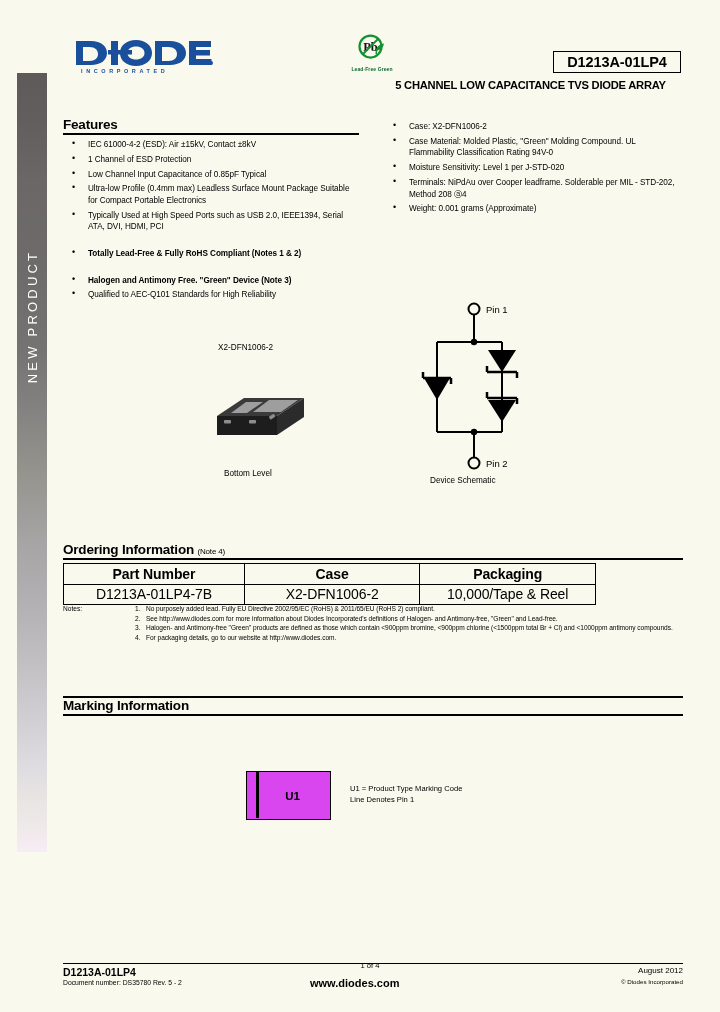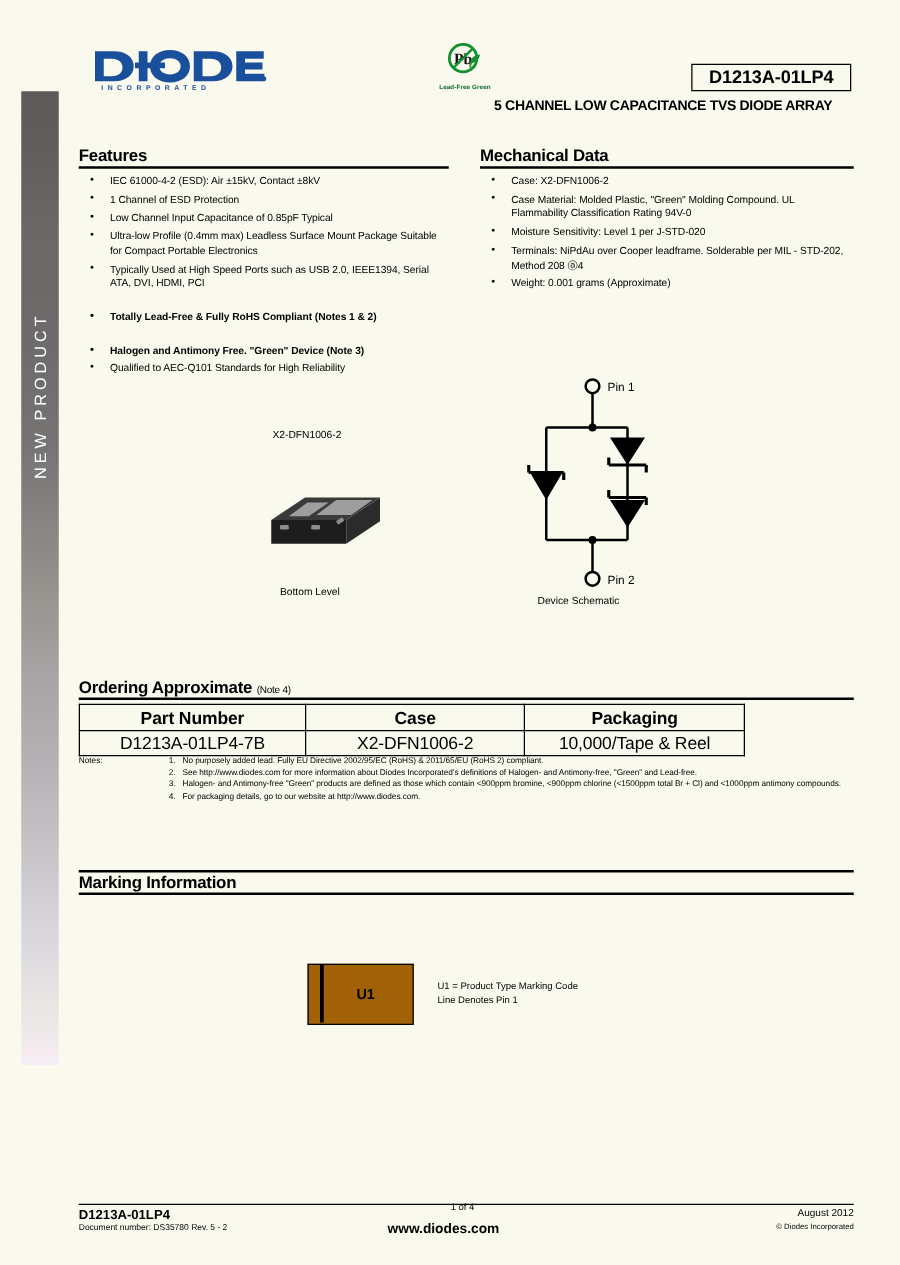--- a/index.html
+++ b/index.html
@@ -231,21 +231,21 @@
   }
   
   #mark-box {
     position: absolute;
     left: 246px;
     top: 771px;
     width: 85px;
     height: 49px;
     border: 1.6px solid #000;
     box-sizing: border-box;
-    background: #a16207;
+    background: #d946ef;
   }
   #mark-pin1line {
     position: absolute;
     left: 9px;
     top: 0px;
     width: 2.6px;
     height: 45.8px;
     background: #000;
   }
   #mark-code {
@@ -375,21 +375,20 @@
       <li>Low Channel Input Capacitance of 0.85pF Typical</li>
       <li>Ultra-low Profile (0.4mm max) Leadless Surface Mount Package Suitable for Compact Portable Electronics</li>
       <li>Typically Used at High Speed Ports such as USB 2.0, IEEE1394, Serial ATA, DVI, HDMI, PCI</li>
       <li class="b">Totally Lead-Free &amp; Fully RoHS Compliant (Notes 1 &amp; 2)</li>
       <li class="b">Halogen and Antimony Free. "Green" Device (Note 3)</li>
       <li>Qualified to AEC-Q101 Standards for High Reliability</li>
     </ul>
   </div>
 
   <div class="sec" style="left:384px; top:117px; width:299px;">
-    <div class="sec-title rule-thick">Mechanical Data</div>
     <ul class="bl">
       <li>Case: X2-DFN1006-2</li>
       <li>Case Material: Molded Plastic, "Green" Molding Compound.  UL Flammability Classification Rating 94V-0</li>
       <li>Moisture Sensitivity: Level 1 per J-STD-020</li>
       <li>Terminals: NiPdAu over Cooper leadframe. Solderable per MIL - STD-202, Method 208   ⓐ4</li>
       <li>Weight: 0.001 grams (Approximate)</li>
     </ul>
   </div>
 
   <div id="pkg-label">X2-DFN1006-2</div>
@@ -458,21 +457,21 @@
       </g>
 
       <text x="74" y="13" font-family="'Liberation Sans',sans-serif" font-size="9.5" fill="#000">Pin 1</text>
       <text x="74" y="167" font-family="'Liberation Sans',sans-serif" font-size="9.5" fill="#000">Pin 2</text>
     </svg>
   </div>
   <div id="schem-caption">Device Schematic</div>
 
   <div class="sec" style="left:63px; top:542px; width:620px;">
     <div class="sec-title rule-thick">
-      <span>Ordering Approximate</span>
+      <span>Ordering Information</span>
       <span class="note">(Note 4)</span>
     </div>
   </div>
 
   <table id="order-tbl">
     <thead>
       <tr>
         <th style="width:34%">Part Number</th>
         <th style="width:33%">Case</th>
         <th style="width:33%">Packaging</th>

